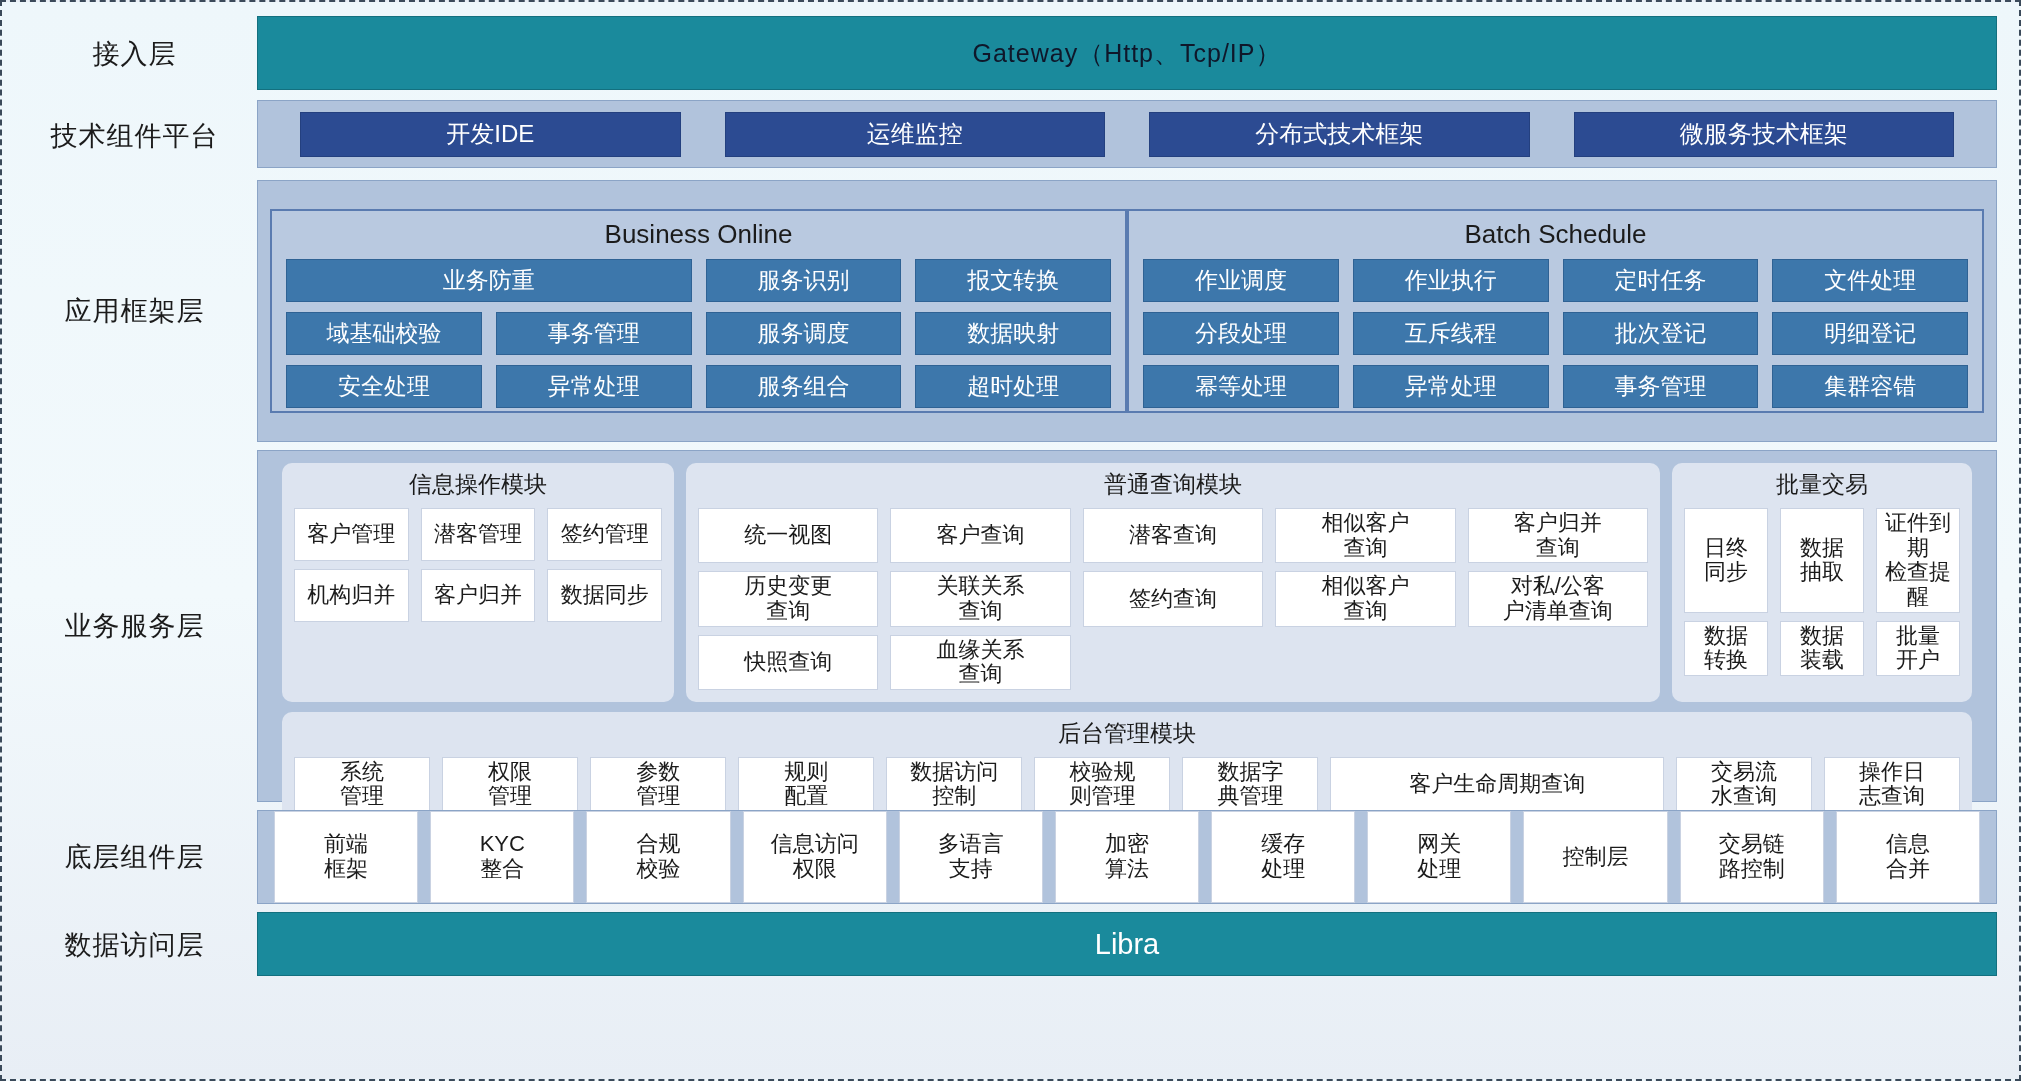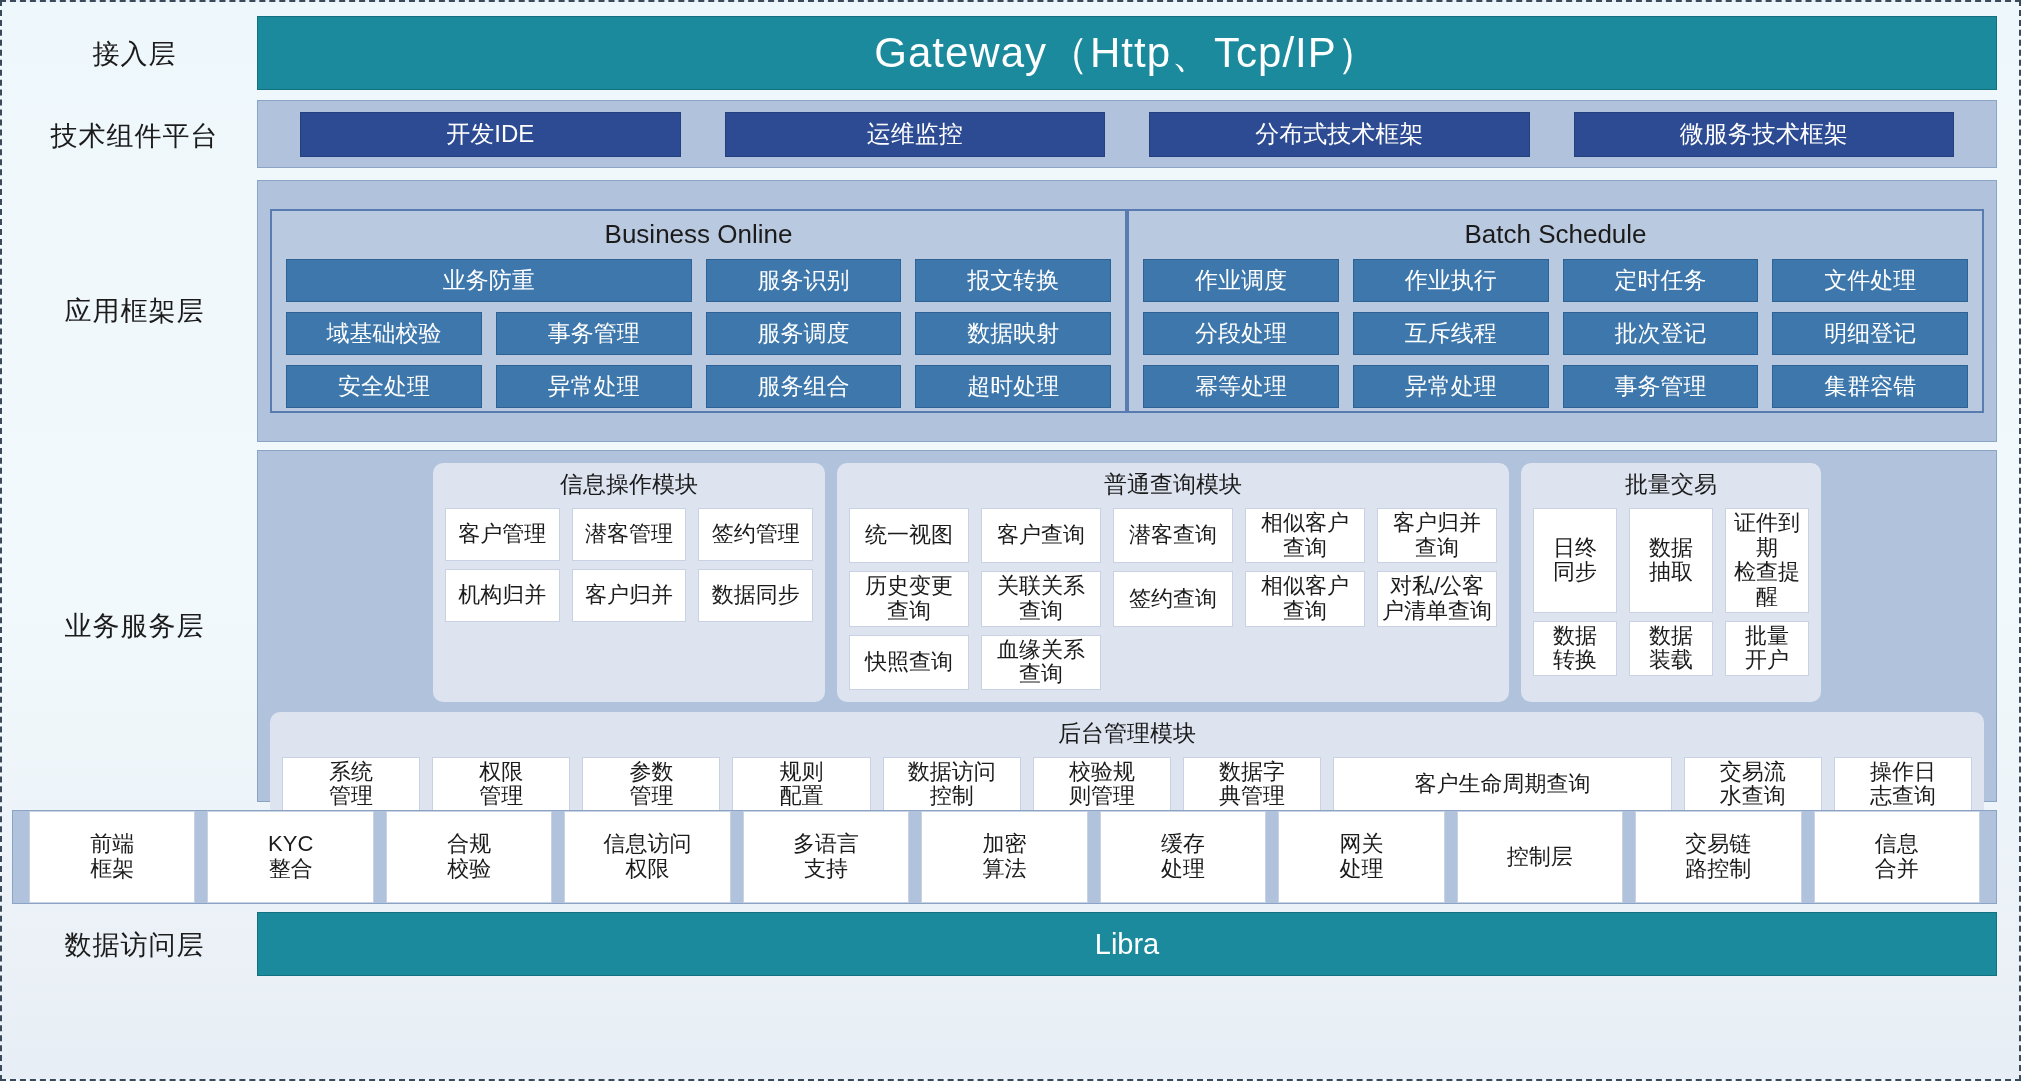--- a/index.html
+++ b/index.html
@@ -28,21 +28,21 @@
     width:245px;min-width:245px;
     display:flex;align-items:center;justify-content:center;
     font-size:27px;color:#1b1b1b;letter-spacing:1px;
   }
   .rowbody{flex:1;display:flex;}
 
   
   .gateway{
     flex:1;background:#1a8a9c;border:1px solid #13707f;
     display:flex;align-items:center;justify-content:center;
-    color:#ffffff;font-size:42px;letter-spacing:1px;
+    color:#0f172a;font-size:25px;letter-spacing:1px;
     height:72px;
   }
   
   .techband{
     flex:1;background:#b1c3dc;border:1px solid #8ba4c6;
     display:flex;align-items:center;justify-content:space-around;
     height:68px;padding:0 42px;box-sizing:border-box;gap:44px;
   }
   .techbtn{
     flex:1;background:#2c4b92;color:#fff;
@@ -69,21 +69,21 @@
     border:1px solid #2f6294;
     color:#ffffff;font-size:23px;
     height:41px;display:flex;align-items:center;justify-content:center;
     text-align:center;
   }
   .span2{grid-column:span 2;}
   
   .svcband{
     flex:1;background:#b1c3dc;border:1px solid #8ba4c6;
     display:flex;flex-direction:column;gap:10px;
-    padding:12px 12px;box-sizing:border-box;align-items:center;
+    padding:12px 24px;box-sizing:border-box;
   }
   .svcrow{display:flex;gap:12px;}
   .mod{
     background:#dde4f0;border-radius:10px;
     padding:2px 12px 12px 12px;box-sizing:border-box;
     display:flex;flex-direction:column;
   }
   .mod-title{text-align:center;font-size:23px;color:#1b1b1b;padding:4px 0 8px 0;}
   .cellw{
     background:#ffffff;border:1px solid #c9d2e2;
@@ -243,20 +243,21 @@
               <div class="cellw">交易流<br>水查询</div>
               <div class="cellw">操作日<br>志查询</div>
             </div>
           </div>
 
         </div>
       </div>
     </div>
 
     <div class="row" style="height:94px;">
+      <div class="rowlabel">底层组件层</div>
       <div class="rowbody">
         <div class="compband">
           <div class="cellw">前端<br>框架</div>
           <div class="cellw">KYC<br>整合</div>
           <div class="cellw">合规<br>校验</div>
           <div class="cellw">信息访问<br>权限</div>
           <div class="cellw">多语言<br>支持</div>
           <div class="cellw">加密<br>算法</div>
           <div class="cellw">缓存<br>处理</div>
           <div class="cellw">网关<br>处理</div>

